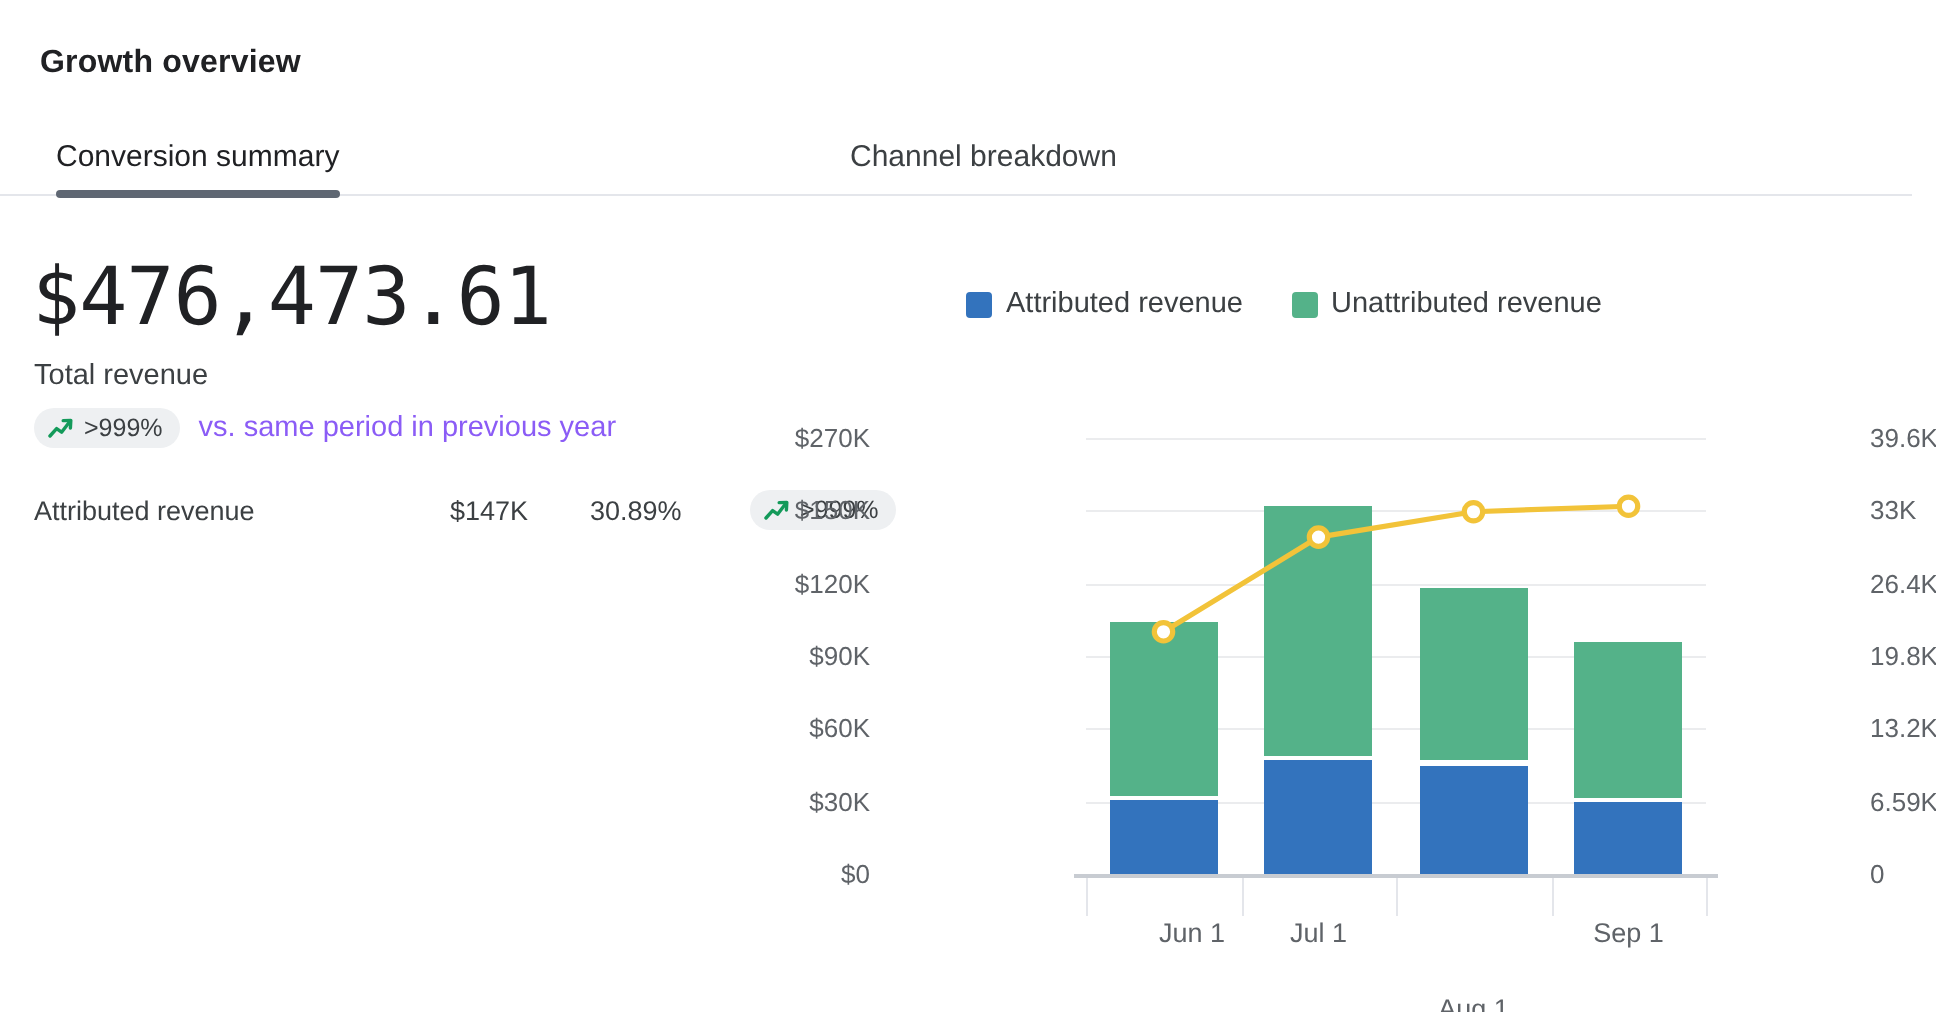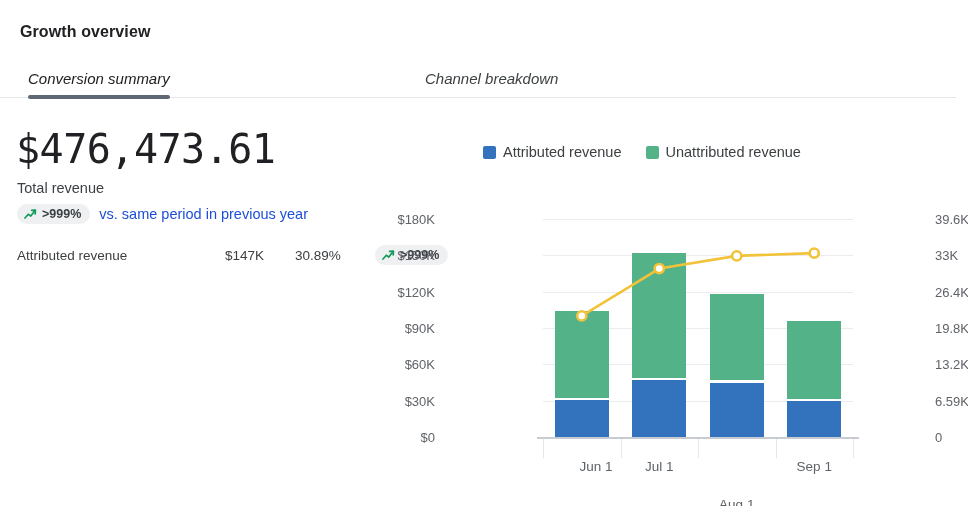--- a/index.html
+++ b/index.html
@@ -14,21 +14,20 @@
 
   
   .page-title {
     position: absolute; left: 20px; top: 23px;
     font-size: 16px; font-weight: bold; color: #202124;
     letter-spacing: 0.1px;
   }
   .tabbar {
     position: absolute; left: 0; top: 58px; width: 956px; height: 40px;
     border-bottom: 1px solid #e4e6eb;
-    font-style: italic;
   }
   .tab {
     position: absolute; top: 0; height: 40px;
     display: flex; align-items: center;
     font-size: 15px; color: #3c4043;
     cursor: pointer; white-space: nowrap;
   }
   .tab.active { color: #202124; }
   .tab.active::after {
     content: ""; position: absolute; left: 0; right: 0; bottom: -1px;
@@ -50,24 +49,24 @@
     font-size: 14.5px; color: #3c4043;
   }
   .trendrow {
     position: absolute; left: 17px; top: 204px;
     display: flex; align-items: center; gap: 9px;
   }
   .pill {
     display: inline-flex; align-items: center; gap: 5px;
     background: #eef0f2; border-radius: 11px;
     padding: 3px 9px 3px 7px;
-    font-size: 12.5px; color: #3c4043; font-weight: bold;
+    font-size: 12.5px; color: #3c4043;
   }
   .arrow-up { display: inline-block; width: 13px; height: 13px; }
-  .vs-text { font-size: 14.5px; color: #1d4ed8; }
+  .vs-text { font-size: 14.5px; color: #8b5cf6; }
 
   .metricrow {
     position: absolute; left: 17px; top: 245px;
     width: 460px; height: 26px;
   }
   .metricrow .m-label { position: absolute; left: 0; top: 3px; font-size: 13.5px; color: #3c4043; }
   .metricrow .m-value { position: absolute; left: 208px; top: 3px; font-size: 13.5px; color: #3c4043; }
   .metricrow .m-pct   { position: absolute; left: 278px; top: 3px; font-size: 13.5px; color: #3c4043; }
   .metricrow .m-pill  { position: absolute; left: 358px; top: 0; }
 
@@ -173,21 +172,21 @@
         <div class="ytick-l" style="top: 181.667px;">$30K</div>
         <div class="gridline" style="top: 145.333px;"></div>
         <div class="ytick-l" style="top: 145.333px;">$60K</div>
         <div class="gridline" style="top: 109px;"></div>
         <div class="ytick-l" style="top: 109px;">$90K</div>
         <div class="gridline" style="top: 72.6667px;"></div>
         <div class="ytick-l" style="top: 72.6667px;">$120K</div>
         <div class="gridline" style="top: 36.3333px;"></div>
         <div class="ytick-l" style="top: 36.3333px;">$150K</div>
         <div class="gridline" style="top: 0px;"></div>
-        <div class="ytick-l" style="top: 0px;">$180K</div>
+        <div class="ytick-l" style="top: 0px;">$270K</div>
         <div class="ytick-r" style="top: 218px;">0</div>
         <div class="ytick-r" style="top: 181.722px;">6.59K</div>
         <div class="ytick-r" style="top: 145.333px;">13.2K</div>
         <div class="ytick-r" style="top: 109px;">19.8K</div>
         <div class="ytick-r" style="top: 72.6667px;">26.4K</div>
         <div class="ytick-r" style="top: 36.3333px;">33K</div>
         <div class="ytick-r" style="top: 0px;">39.6K</div>
         <div class="axis-base" style="top: 218px;"></div>
         <div class="xtick-line" style="left: 0px; top: 220px;"></div>
         <div class="xtick-line" style="left: 77.5px; top: 220px;"></div>

